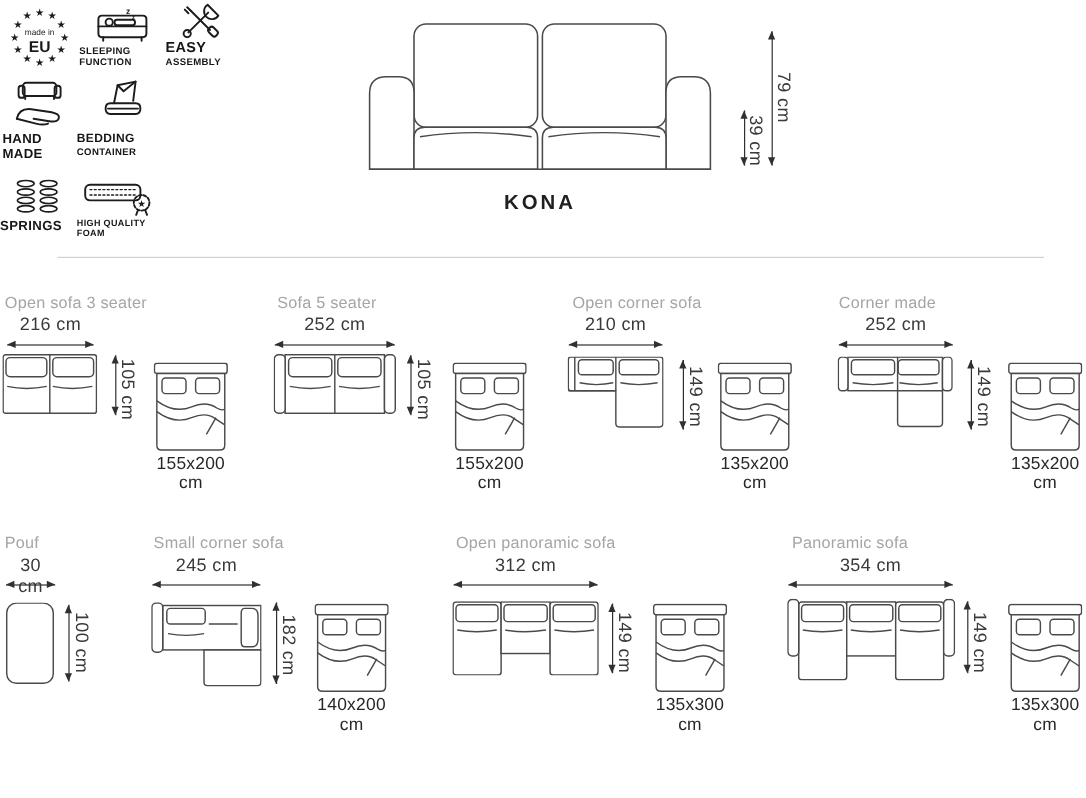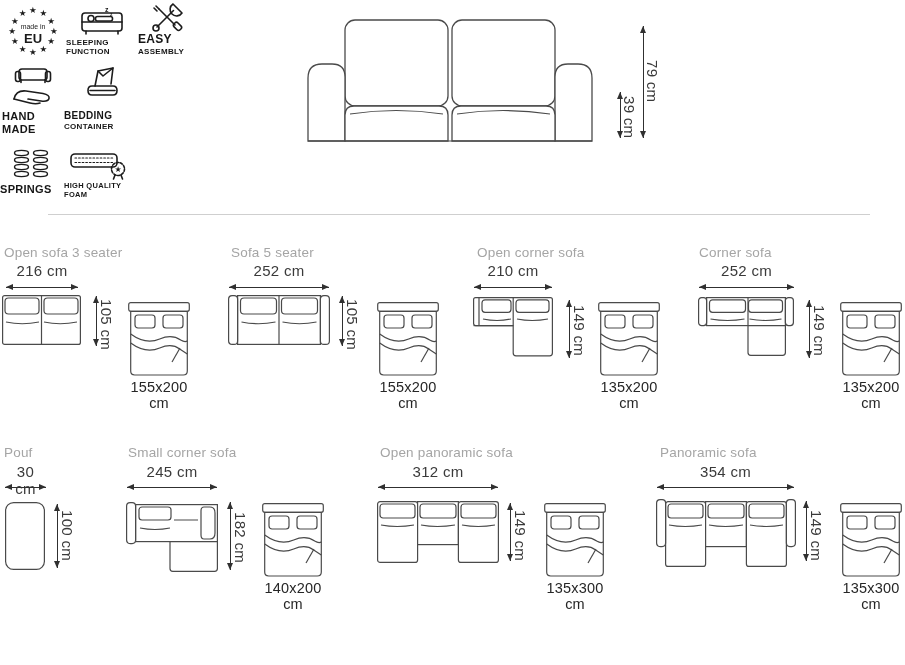--- a/index.html
+++ b/index.html
@@ -157,20 +157,21 @@
       <path d="M45,127 V101 q0,-9 9,-9 h85 q9,0 9,9 v26 Z"></path>
       <path d="M152,127 V101 q0,-9 9,-9 h85 q9,0 9,9 v26 Z"></path>
     </g>
     <path class="lineart2" d="M50,100 q46,-7 93,0 M157,100 q46,-7 93,0"></path>
     <path class="lineart2" d="M8,127 H292"></path>
   </svg>
   <div class="varrow" style="left:620px;top:92px;height:46px"></div>
   <div class="vlabel" style="left:638px;top:96px">39 cm</div>
   <div class="varrow" style="left:643px;top:26px;height:112px"></div>
   <div class="vlabel" style="left:661px;top:60px">79 cm</div>
+  <div id="kona" style="left:300px;top:159px;width:300px">KONA</div>
 
   <div class="divider" style="left:48px;top:214px;width:822px"></div>
 
   <div>
     <div class="dtitle" style="left:4px;top:245px">Open sofa 3 seater</div>
     <div class="wlabel" style="left:6px;top:262px;width:72px">216 cm</div>
     <div class="harrow" style="left:6px;top:287px;width:72px"></div>
     <svg class="abs" style="left:2px;top:295px" width="79" height="50" viewBox="0 0 79 50">
       <rect class="lineart" x="0.6" y="0.6" width="77.8" height="48.8" rx="2"></rect>
       <path class="lineart2" d="M39.5,0.6 V49.4"></path>
@@ -244,21 +245,21 @@
     <rect class="lineart" x="35" y="13" width="20" height="13" rx="3"></rect>
     <path class="lineart2" d="M2.7,32 q15,11 29,5 q12,-5 21,1 q4,2.5 6.6,1"></path>
     <path class="lineart2" d="M2.7,41 q15,11 29,5 q12,-5 20,1 L59.3,52"></path>
     <path class="lineart2" d="M52,46 L44,60"></path>
   </svg>
 </div>
     <div class="blabel" style="left:590px;top:379px;width:78px">135x200 cm</div>
   </div>
 
   <div>
-    <div class="dtitle" style="left:699px;top:245px">Corner sofa</div>
+    <div class="dtitle" style="left:699px;top:245px">Corner made</div>
     <div class="wlabel" style="left:699px;top:262px;width:95px">252 cm</div>
     <div class="harrow" style="left:699px;top:287px;width:95px"></div>
     <svg class="abs" style="left:698px;top:297px" width="96" height="60" viewBox="0 0 96 60">
       <rect class="lineart" x="8.6" y="0.6" width="78.8" height="28"></rect>
       <rect class="lineart" x="0.6" y="0.6" width="8" height="28" rx="3"></rect>
       <rect class="lineart" x="87.4" y="0.6" width="8" height="28" rx="3"></rect>
       <path class="lineart" d="M50,28.6 H87.4 V55.6 q0,2.8 -2.8,2.8 H52.8 q-2.8,0 -2.8,-2.8 Z"></path>
       <path class="lineart2" d="M50,0.6 V28.6"></path>
       <rect class="lineart" x="11.5" y="2.8" width="36" height="12.5" rx="3"></rect>
       <rect class="lineart" x="50.5" y="2.8" width="34" height="12.5" rx="3"></rect>

